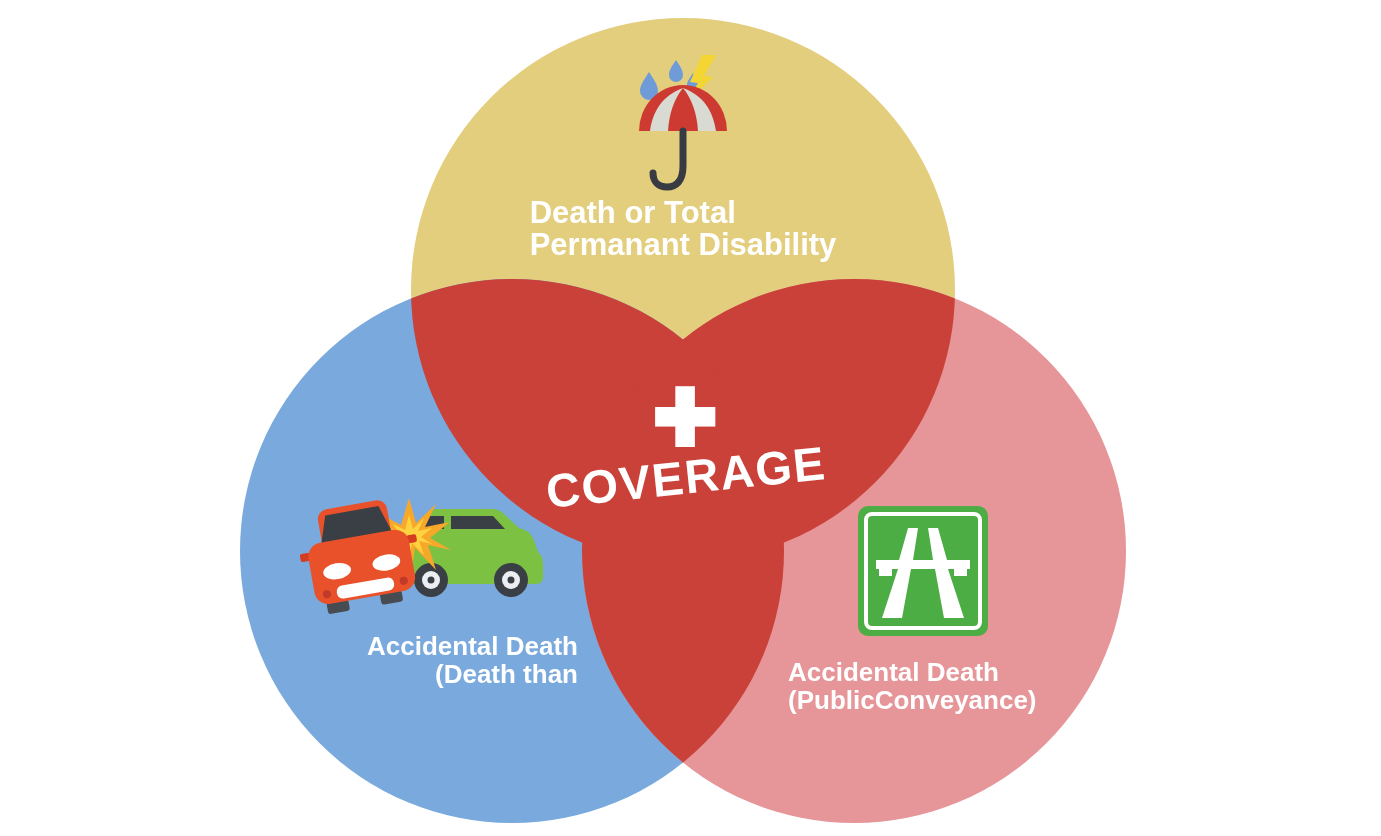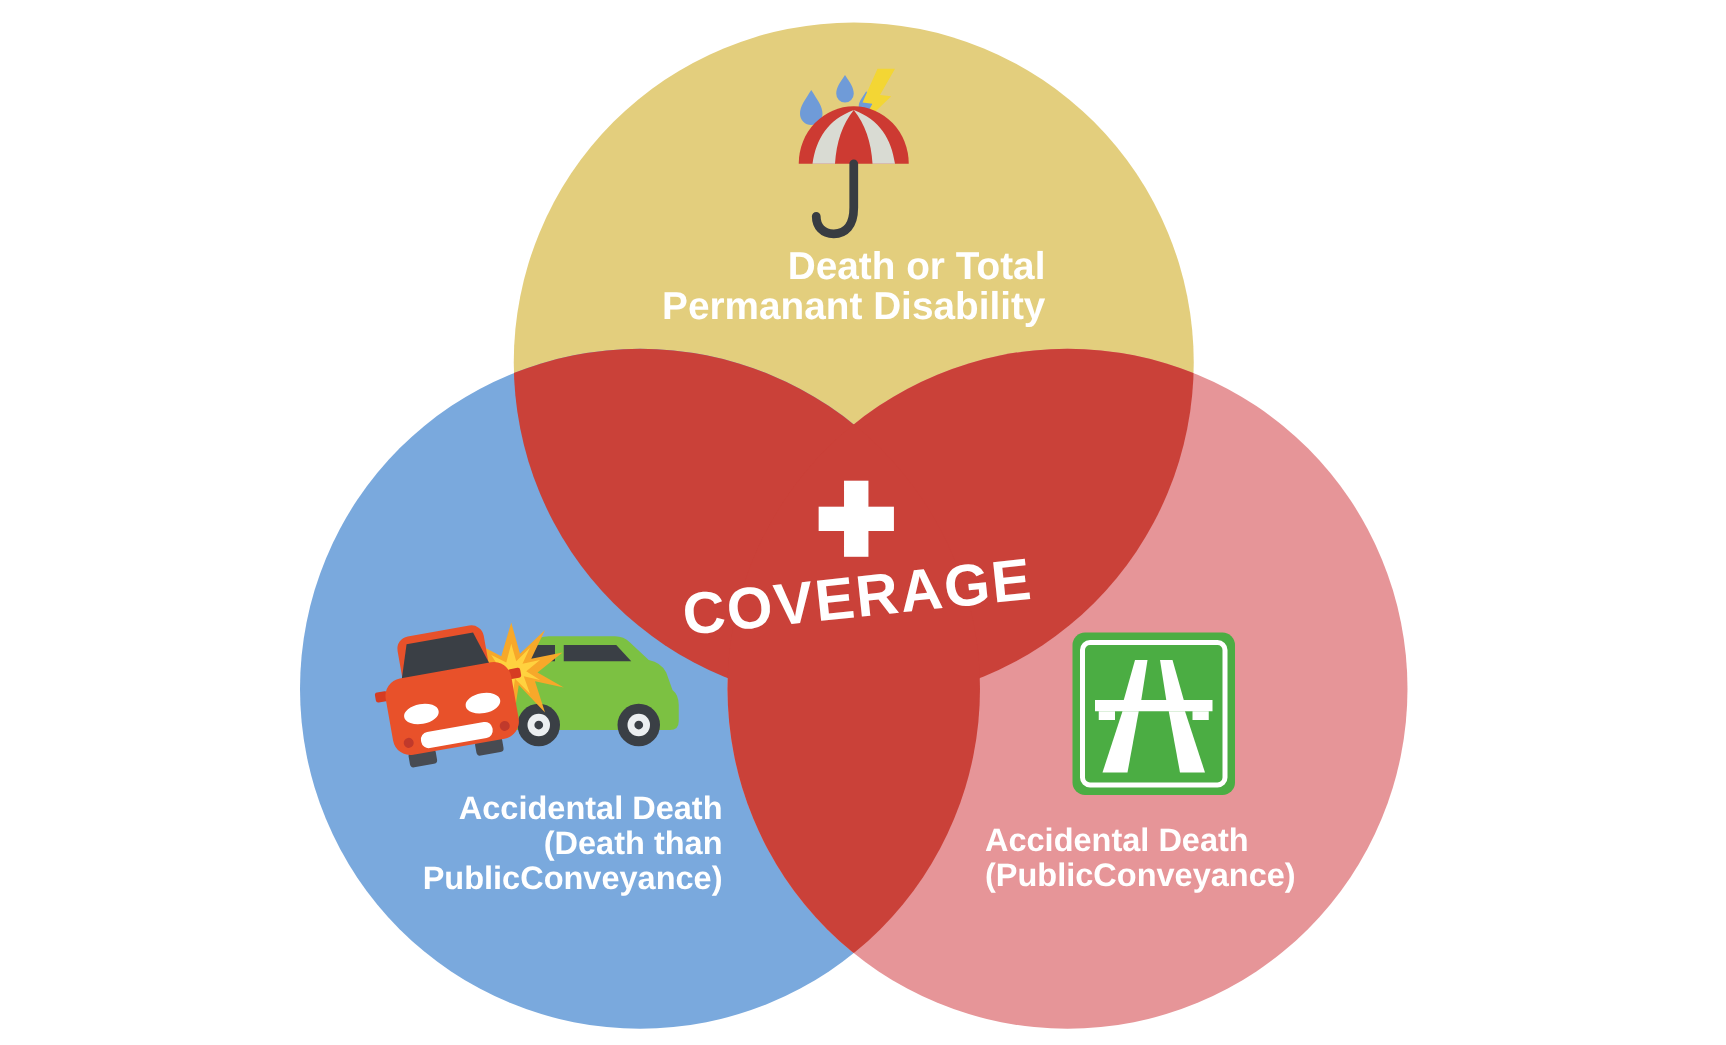--- a/index.html
+++ b/index.html
@@ -1,21 +1,21 @@
 <!DOCTYPE html>
 <html><head>
 <meta charset="utf-8">
 <style>
   * { margin:0; padding:0; box-sizing:border-box; }
   html,body { background:#ffffff; }
   body { font-family:"Liberation Sans", sans-serif; }
   .stage { position:relative; width:1381px; height:836px; background:#ffffff; overflow:hidden; }
   svg.venn { position:absolute; left:0; top:0; }
   .label { position:absolute; color:#ffffff; font-weight:700; }
-  .label-top { left:683px; top:197px; transform:translateX(-50%); text-align:right; font-size:31px; line-height:32px; white-space:nowrap; }
+  .label-top { left:683px; top:197px; transform:translateX(-50%); text-align:left; font-size:31px; line-height:32px; white-space:nowrap; }
   .label-left { right:803px; top:632px; text-align:right; font-size:26px; line-height:28px; white-space:nowrap; }
   .label-right { left:788px; top:658px; text-align:left; font-size:26px; line-height:28px; white-space:nowrap; }
   .plus { left:685px; top:419px; transform:translate(-50%,-54%); font-size:104px; font-weight:700; -webkit-text-stroke:8px #ffffff; line-height:1; }
   .coverage { left:686px; top:477px; transform:translate(-50%,-50%) rotate(-6deg); font-size:47px; letter-spacing:1.5px; line-height:1; }
 </style>
 </head>
 <body>
 
 <div class="stage">
 
@@ -105,21 +105,20 @@
     <div>Death or Total</div>
     <div>Permanant Disability</div>
   </div>
 
   <div class="label plus">+</div>
   <div class="label coverage">COVERAGE</div>
 
   <div class="label label-left">
     <div>Accidental Death</div>
     <div>(Death than</div>
-    <div>PublicConveyance)</div>
   </div>
 
   <div class="label label-right">
     <div>Accidental Death</div>
     <div>(PublicConveyance)</div>
   </div>
 
 </div>
 
 </body></html>

